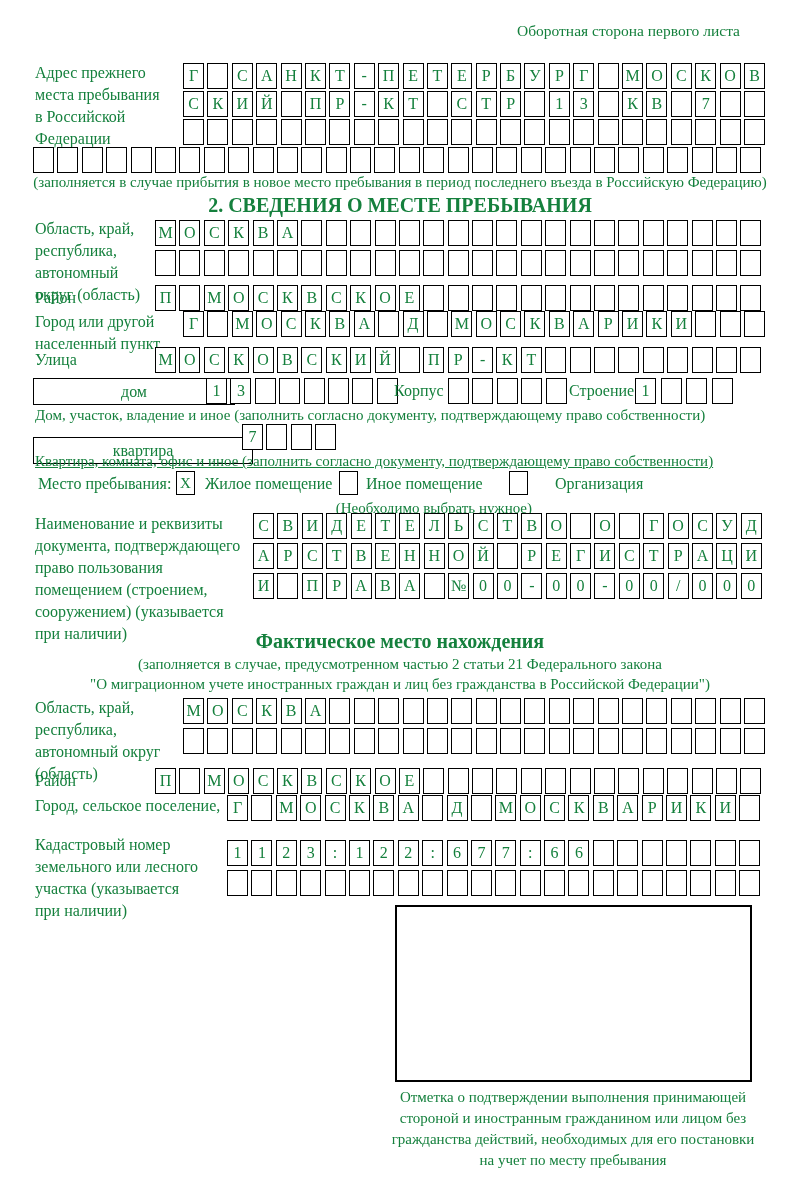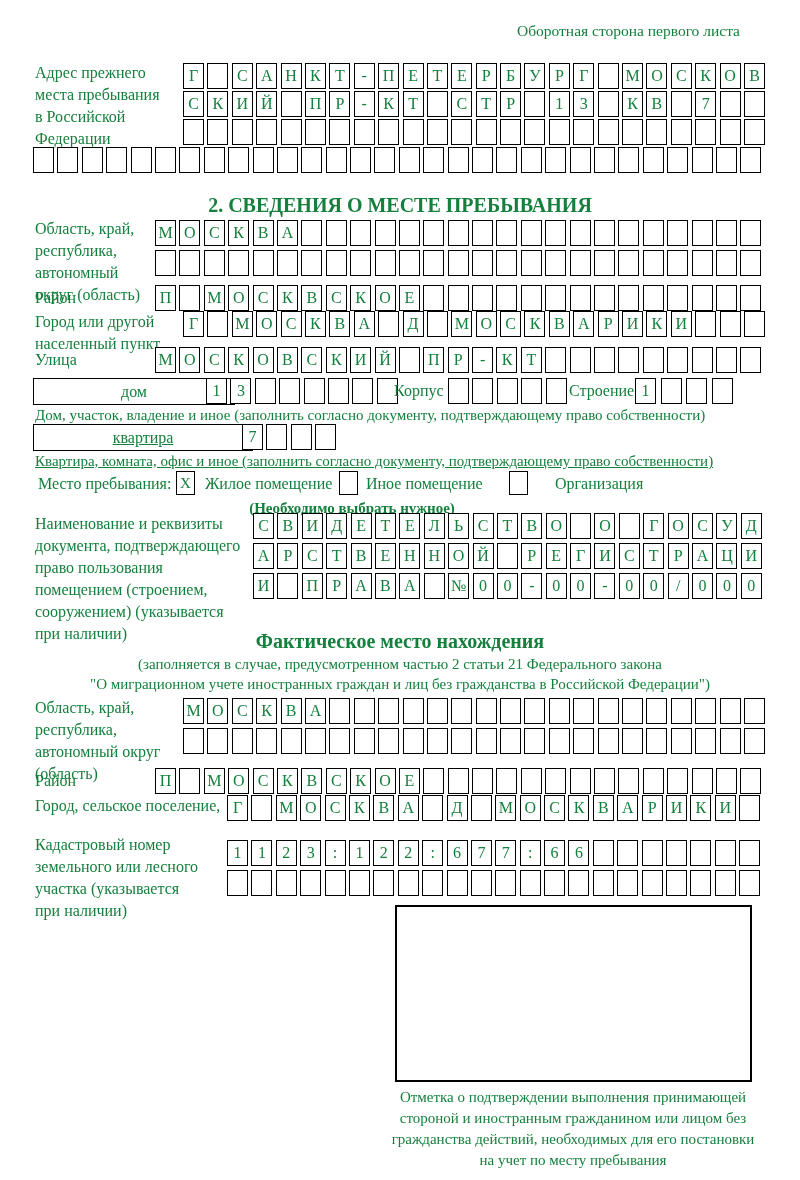--- a/index.html
+++ b/index.html
@@ -147,20 +147,21 @@
       <span class="cell"></span>
       <span class="cell"></span>
       <span class="cell"></span>
       <span class="cell"></span>
       <span class="cell"></span>
       <span class="cell"></span>
       <span class="cell"></span>
       <span class="cell"></span>
       <span class="cell"></span>
     </div>
+  <div class="abs cap center" style="top:174px;">(заполняется в случае прибытия в новое место пребывания в период последнего въезда в Российскую Федерацию)</div>
 
   <div class="abs title center" style="top:194px;">2. СВЕДЕНИЯ О МЕСТЕ ПРЕБЫВАНИЯ</div>
 
   <div class="abs lbl" style="left:35px; top:218px;">
     <div>Область, край,</div>
     <div>республика,</div>
     <div>автономный</div>
     <div>округ (область)</div>
   </div>
   <div class="abs boxrow" style="left:155px; top:220px;">
@@ -328,37 +329,37 @@
     </div>
   <div class="abs lbl" style="left:569px; top:380px;">Строение</div>
   <div class="abs boxrow g4" style="left:635px; top:378px;">
       <span class="cell">1</span>
       <span class="cell"></span>
       <span class="cell"></span>
       <span class="cell"></span>
     </div>
   <div class="abs cap" style="left:35px; top:407px;">Дом, участок, владение и иное (заполнить согласно документу, подтверждающему право собственности)</div>
 
-  <div class="bigbox" style="left:33px; top:424px; width:220px;text-decoration:underline;">квартира</div>
+  <div class="bigbox" style="left:33px; top:437px; width:220px;">квартира</div>
   <div class="abs boxrow" style="left:242px; top:424px;">
       <span class="cell">7</span>
       <span class="cell"></span>
       <span class="cell"></span>
       <span class="cell"></span>
     </div>
   <div class="abs cap" style="left:35px; top:453px;text-decoration:underline;">Квартира, комната, офис и иное (заполнить согласно документу, подтверждающему право собственности)</div>
 
   <div class="abs lbl" style="left:38px; top:473px;">Место пребывания:</div>
   <div class="chk" style="left:176px; top:471px;">X</div>
   <div class="abs lbl" style="left:205px; top:473px;">Жилое помещение</div>
   <div class="chk" style="left:339px; top:471px;"></div>
   <div class="abs lbl" style="left:366px; top:473px;">Иное помещение</div>
   <div class="chk" style="left:509px; top:471px;"></div>
   <div class="abs lbl" style="left:555px; top:473px;">Организация</div>
-  <div class="abs cap" style="left:152px; top:500px; width:400px; text-align:center;font-weight:bold;">(Необходимо выбрать нужное)</div>
+  <div class="abs cap" style="left:132px; top:500px; width:400px; text-align:right;">(Необходимо выбрать нужное)</div>
 
   <div class="abs lbl" style="left:35px; top:513px;">
     <div>Наименование и реквизиты</div>
     <div>документа, подтверждающего</div>
     <div>право пользования</div>
     <div>помещением (строением,</div>
     <div>сооружением) (указывается</div>
     <div>при наличии)</div>
   </div>
   <div class="abs boxrow" style="left:253px; top:513px;">

